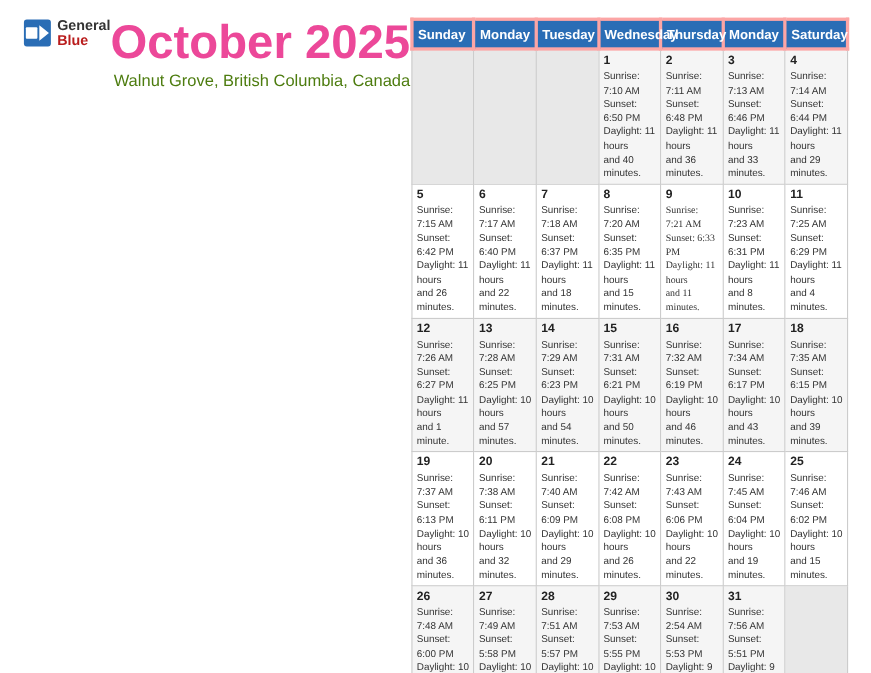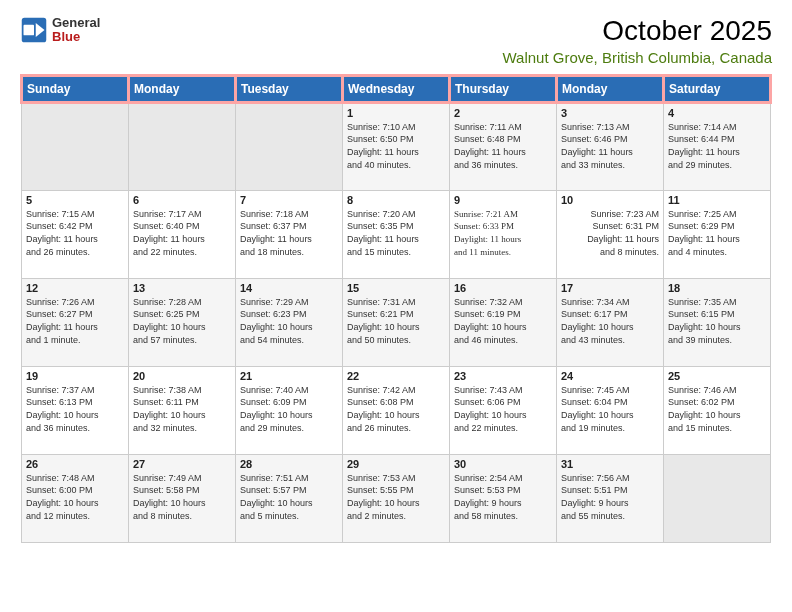--- a/index.html
+++ b/index.html
@@ -8,21 +8,20 @@
       background: #fff;
       width: 792px;
       height: 612px;
       overflow: hidden;
     }
     .page {
       width: 792px;
       height: 457px;
       padding: 16px 20px 12px 20px;
       display: flex;
-      flex-direction: column;
     }
     .header {
       display: flex;
       align-items: flex-start;
       justify-content: space-between;
       margin-bottom: 8px;
     }
     .logo {
       display: flex;
       align-items: center;
@@ -38,23 +37,23 @@
     }
     .logo-blue { color: #b91c1c; }
     .logo-icon {
       width: 28px;
       height: 28px;
     }
     .title-block {
       text-align: right;
     }
     .month-title {
-      font-size: 28px;
-      font-weight: normal;
-      color: #000000;
+      font-size: 43px;
+      font-weight: bold;
+      color: #ec4899;
       line-height: 1.1;
     }
     .location-title {
       font-size: 15px;
       color: #4d7c0f;
       margin-top: 2px;
     }
     .calendar {
       flex: 1;
       border: 1px solid #ccc;
@@ -201,21 +200,21 @@
           </td>
           <td>
             <span class="day-number">9</span>
             <div class="day-info" style="white-space: pre-line; font-family: Liberation Serif, serif;">Sunrise: 7:21 AM
 Sunset: 6:33 PM
 Daylight: 11 hours
 and 11 minutes.</div>
           </td>
           <td>
             <span class="day-number">10</span>
-            <div class="day-info" style="white-space: pre-line; text-align: right;">Sunrise: 7:23 AM
+            <div class="day-info" style="white-space: pre-line;">Sunrise: 7:23 AM
 Sunset: 6:31 PM
 Daylight: 11 hours
 and 8 minutes.</div>
           </td>
           <td>
             <span class="day-number">11</span>
             <div class="day-info" style="white-space: pre-line;">Sunrise: 7:25 AM
 Sunset: 6:29 PM
 Daylight: 11 hours
 and 4 minutes.</div>

